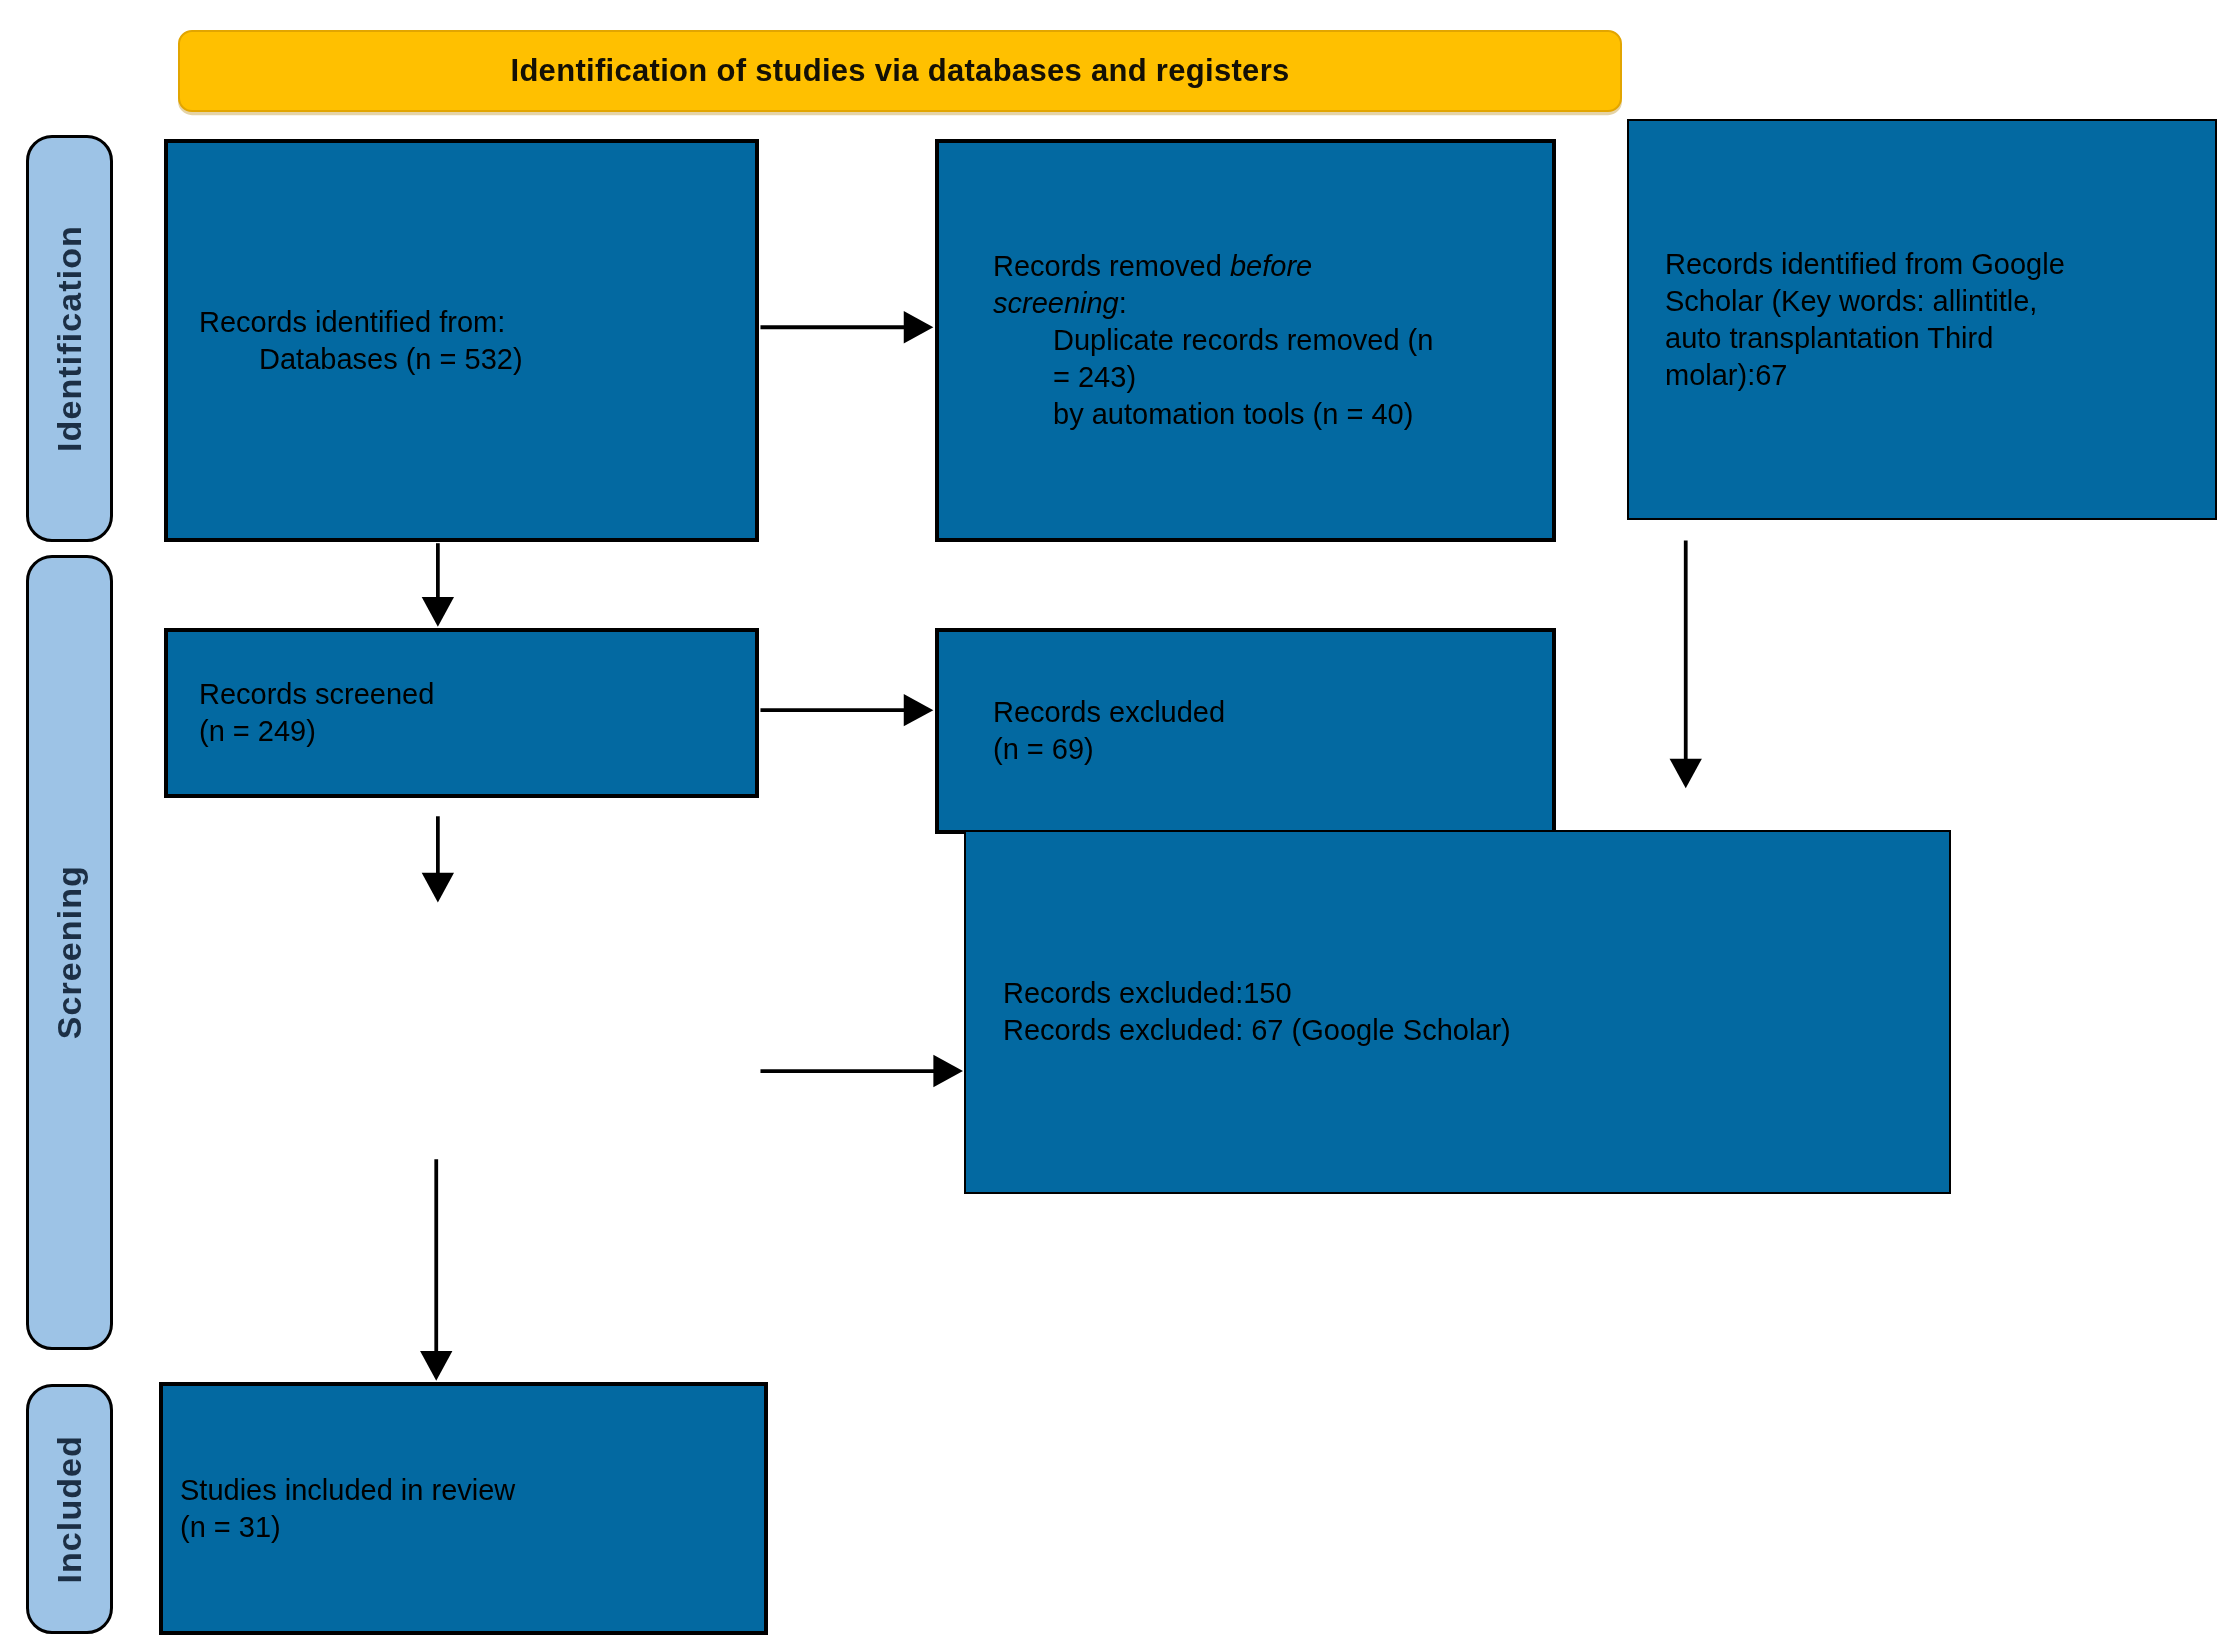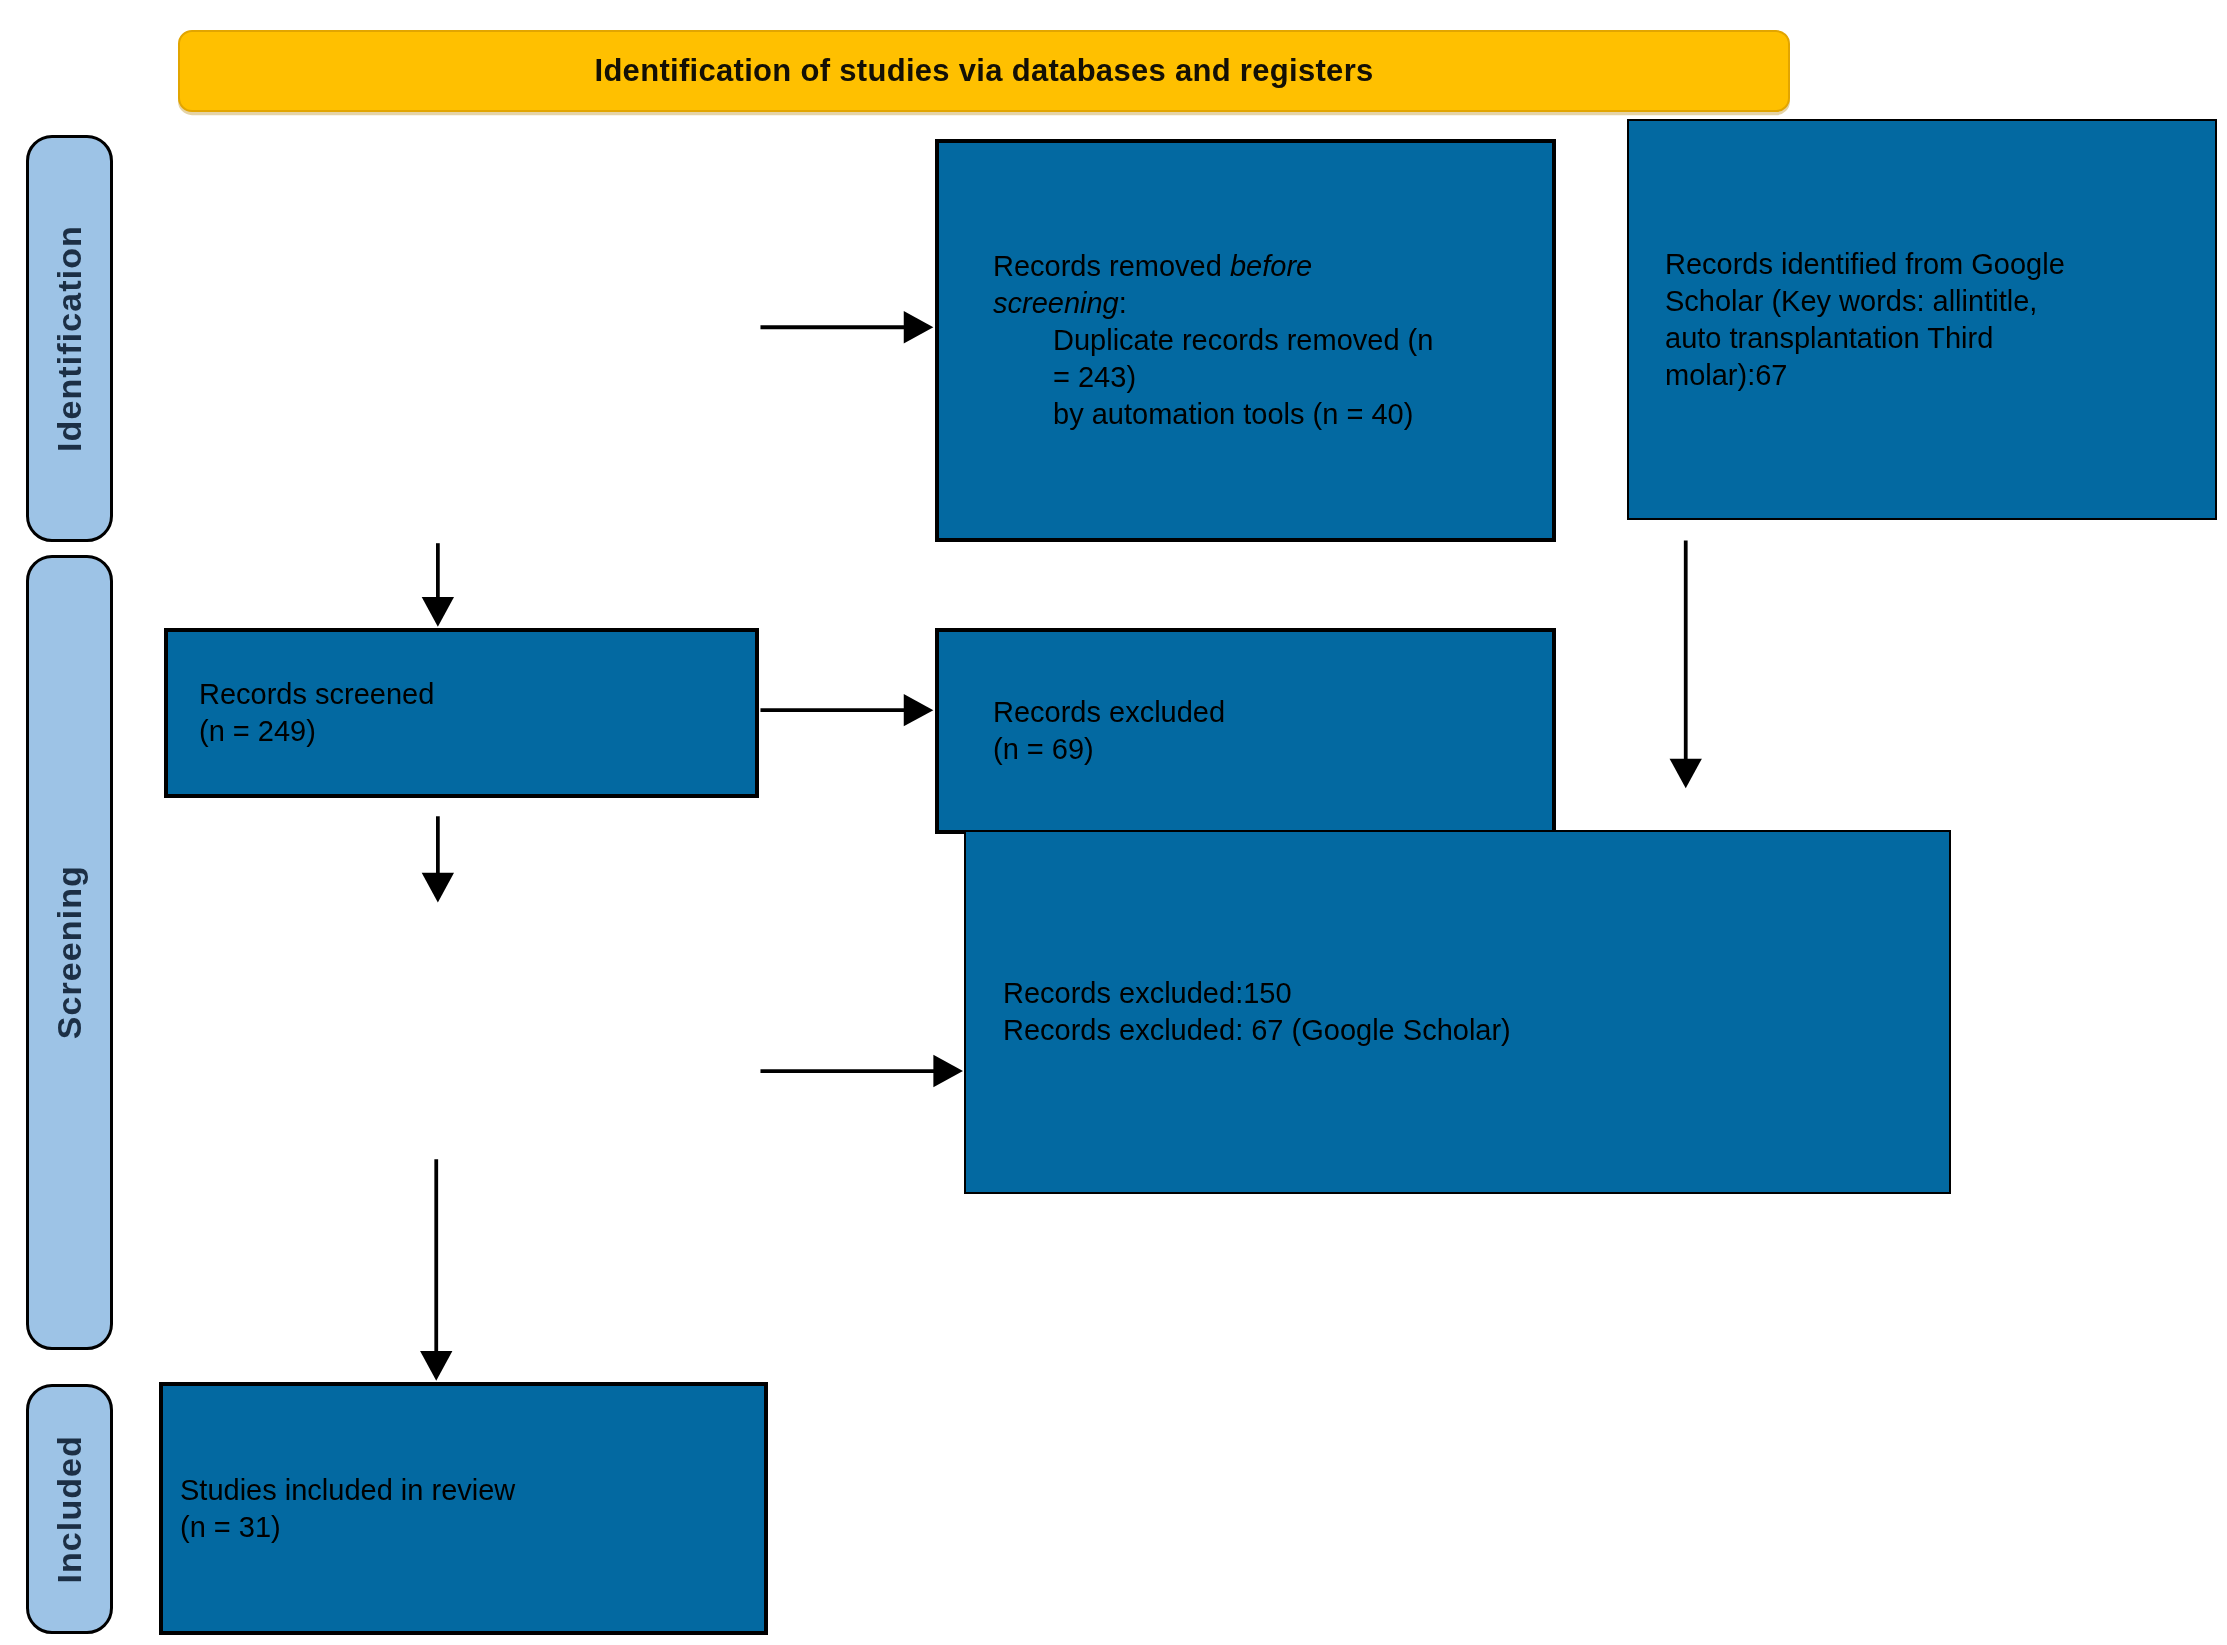--- a/index.html
+++ b/index.html
@@ -9,21 +9,21 @@
     width:2227px;height:1646px;
     background:#ffffff;
     font-family:"Liberation Sans", sans-serif;
     color:#000;
     overflow:hidden;
   }
   *, *:before, *:after{box-sizing:border-box;}
 
   
   .banner{
-    position:absolute;left:178px;top:30px;width:1612px;height:82px;
+    position:absolute;left:178px;top:30px;width:1444px;height:82px;
     background:var(--banner-fill,#FFC000);
     border:2.7px solid var(--banner-border,#E2A500);
     border-radius:14px;
     display:flex;align-items:center;justify-content:center;
     box-shadow:0 3.2px 0 rgba(180,130,0,.35);
     text-align:center;
   }
   .banner span{
     font-weight:bold;font-size:31px;color:#141005;letter-spacing:0.3px;
   }
@@ -87,20 +87,24 @@
   <div class="side" id="side-identification">
     <span>Identification</span>
   </div>
   <div class="side" id="side-screening">
     <span>Screening</span>
   </div>
   <div class="side" id="side-included">
     <span>Included</span>
   </div>
 
+  <div class="box" id="box-identified">
+      <div class="line"><span>Records identified from:</span></div>
+      <div class="line indent"><span>Databases (n = 532)</span></div>
+    </div>
   <div class="box" id="box-removed">
       <div class="line"><span>Records removed </span><span class="it">before</span></div>
       <div class="line"><span class="it">screening</span><span>:</span></div>
       <div class="line indent"><span>Duplicate records removed (n</span></div>
       <div class="line indent"><span>= 243)</span></div>
       <div class="line indent"><span>by automation tools (n = 40)</span></div>
     </div>
   <div class="box thin" id="box-google">
       <div class="line"><span>Records identified from Google</span></div>
       <div class="line"><span>Scholar (Key words: allintitle,</span></div>

